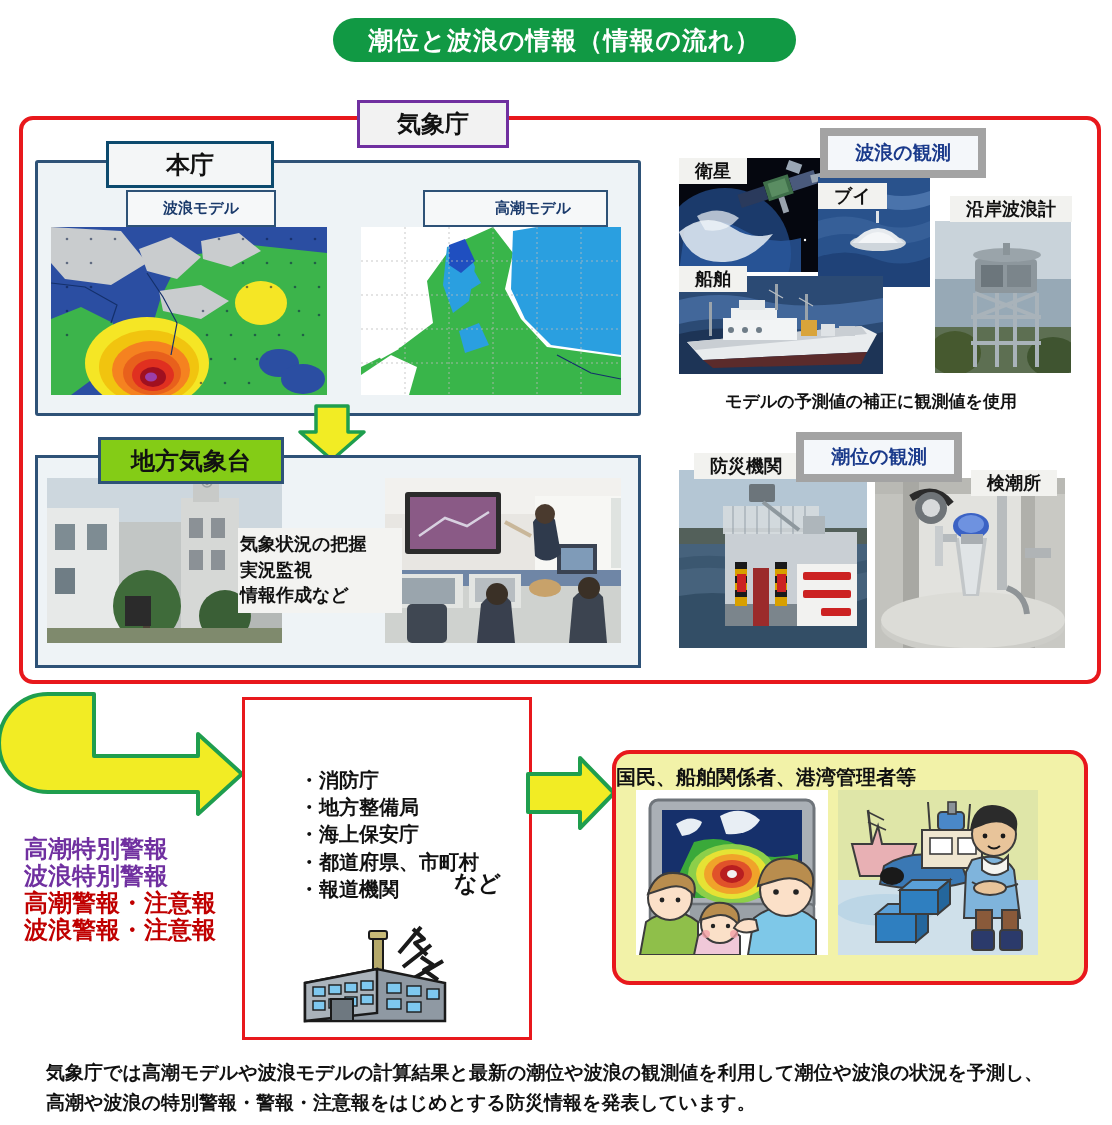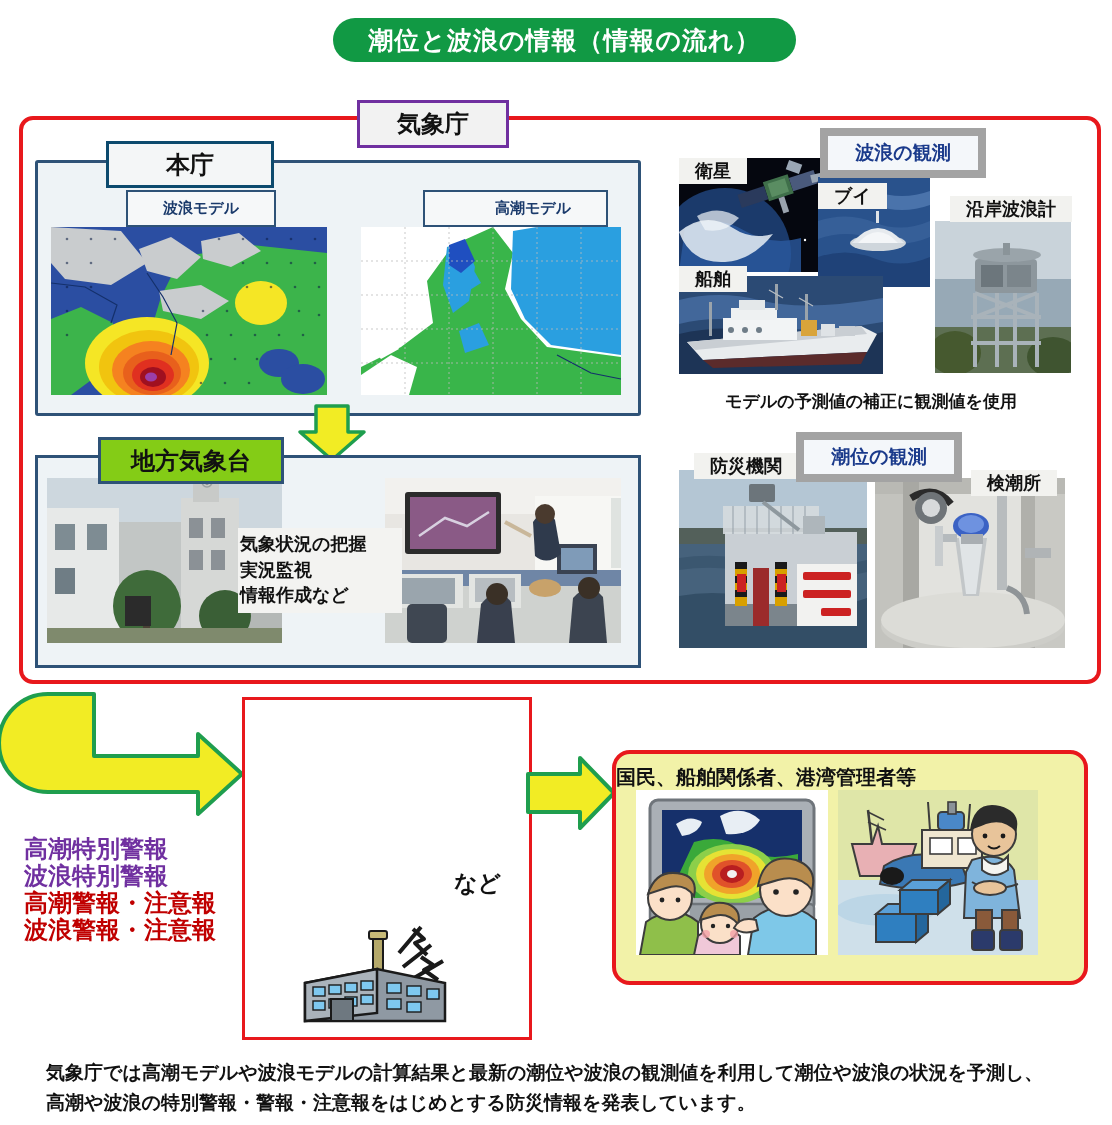--- a/index.html
+++ b/index.html
@@ -500,20 +500,27 @@
 </svg>
 
 <div class="abs" id="warnings">
   <div class="warn special">高潮特別警報</div>
   <div class="warn special">波浪特別警報</div>
   <div class="warn normal">高潮警報・注意報</div>
   <div class="warn normal">波浪警報・注意報</div>
 </div>
 
 <div class="abs" id="bousai-box">
+  <ul id="bousai-list">
+    <li>消防庁</li>
+    <li>地方整備局</li>
+    <li>海上保安庁</li>
+    <li>都道府県、市町村</li>
+    <li>報道機関</li>
+  </ul>
   <div id="bousai-etc">など</div>
   <svg style="position:absolute;left:36px;top:195px;" width="210" height="132">
     <path d="M118 58 L140 32 M122 72 L150 50 M128 86 L162 66" stroke="#1a1a1a" stroke-width="4" fill="none"></path>
     <path d="M132 34 L143 44 L134 48 L146 60" stroke="#1a1a1a" stroke-width="4" fill="none" stroke-linejoin="round"></path>
     <path d="M140 62 L152 70 L143 75 L157 85" stroke="#1a1a1a" stroke-width="4" fill="none" stroke-linejoin="round"></path>
     <rect x="92" y="42" width="10" height="38" fill="#b5a96a" stroke="#1a1a1a" stroke-width="2"></rect>
     <rect x="88" y="36" width="18" height="8" rx="2" fill="#c8bb78" stroke="#1a1a1a" stroke-width="2"></rect>
     <path d="M24 88 L96 74 L164 88 L164 126 L24 126 Z" fill="#8f99a3" stroke="#1a1a1a" stroke-width="2.5"></path>
     <path d="M24 88 L96 74 L96 118 L24 126 Z" fill="#aab3bb" stroke="#1a1a1a" stroke-width="2.5"></path>
     <g fill="#7ec8ef" stroke="#1a1a1a" stroke-width="1.4">

